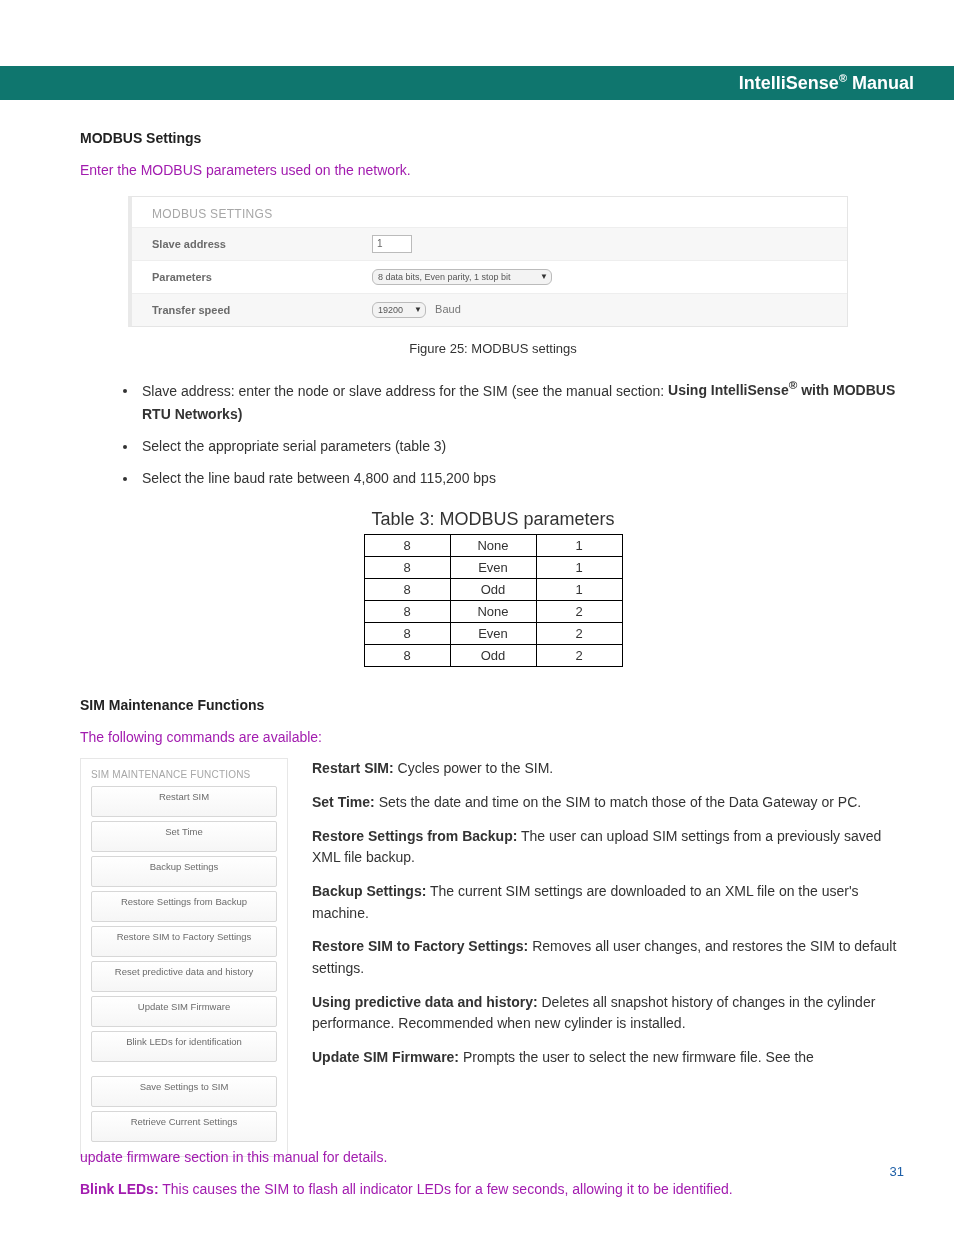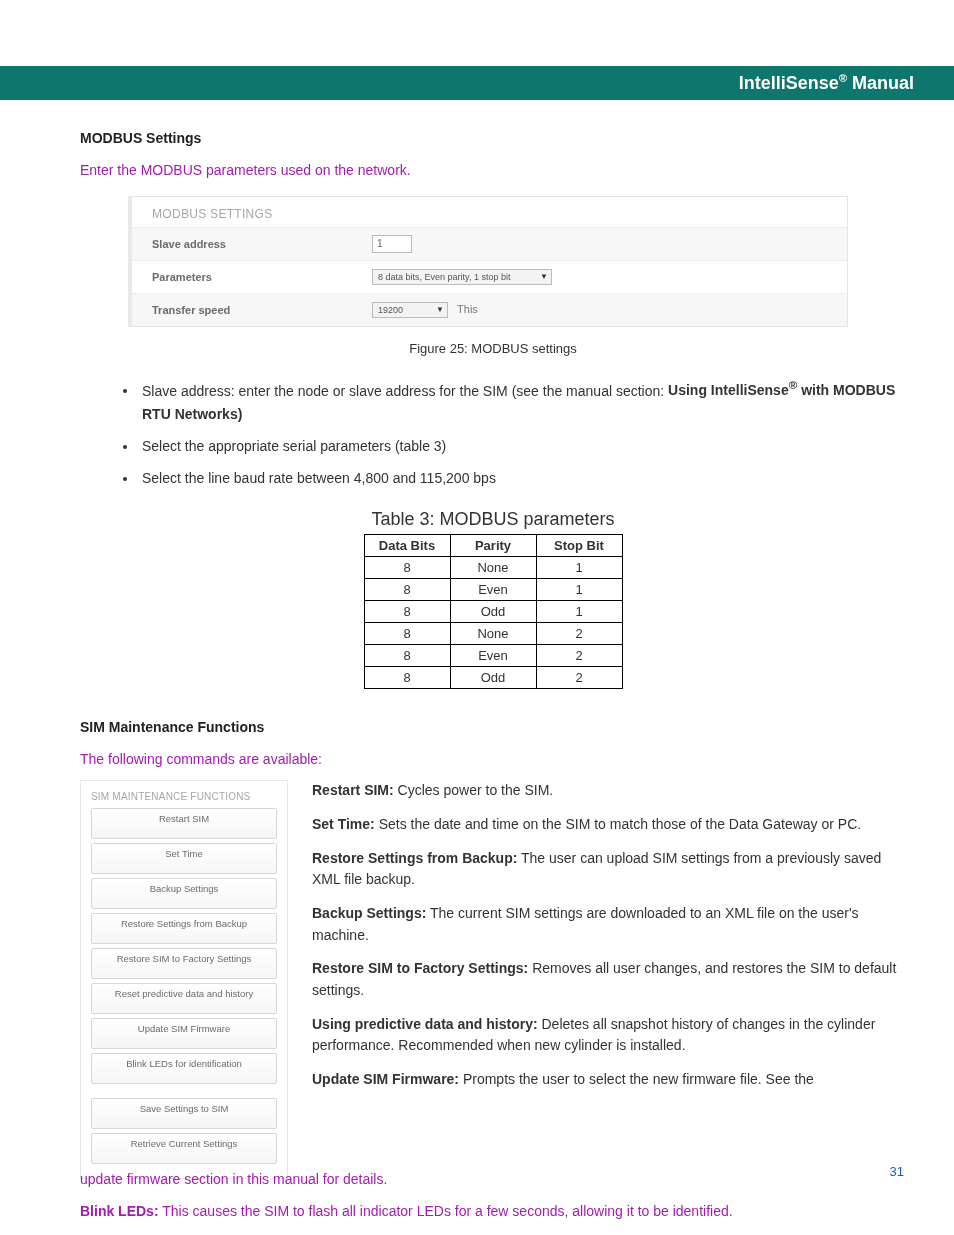--- a/index.html
+++ b/index.html
@@ -87,21 +87,21 @@
   .fake-select {
     display: inline-flex;
     align-items: center;
     justify-content: space-between;
     border: 1px solid #bbb;
     background: #f3f3f3;
     height: 16px;
     padding: 0 3px 0 5px;
     font-size: 9px;
     color: #555;
-    border-radius: 0;
+    border-radius: 6px;
   }
   .fake-select .tri {
     margin-left: 6px;
     font-size: 8px;
     color: #333;
   }
   .caption {
     text-align: center;
     font-size: 13px;
     color: #333;
@@ -203,47 +203,42 @@
       <div class="ctrl">
         <span class="fake-select" style="width:180px;">
           <span>8 data bits, Even parity, 1 stop bit</span>
           <span class="tri">▼</span>
         </span>
       </div>
     </div>
     <div class="row alt">
       <div class="lbl">Transfer speed</div>
       <div class="ctrl">
-        <span class="fake-select" style="width:76px;">
+        <span class="fake-select" style="width:54px;">
           <span>19200</span>
           <span class="tri">▼</span>
         </span>
-        <span style="font-size:11px;color:#777;margin-left:6px;">This</span>
+        <span style="font-size:11px;color:#777;margin-left:6px;">Baud</span>
       </div>
     </div>
   </div>
 
   <div class="caption">Figure 25: MODBUS settings</div>
 
   <ul class="bullets">
     <li>
       <span>Slave address: enter the node or slave address for the SIM (see the manual section: </span><b><span>Using IntelliSense</span><sup>®</sup><span> with MODBUS RTU Networks)</span></b>
     </li>
     <li>Select the appropriate serial parameters (table 3)</li>
     <li>Select the line baud rate between 4,800 and 115,200 bps</li>
   </ul>
 
   <div class="table-caption">Table 3: MODBUS parameters</div>
   <table class="params">
     <tbody>
-        <tr>
-      <th>Data Bits</th>
-      <th>Parity</th>
-      <th>Stop Bit</th>
-    </tr>
     <tr>
           <td>8</td>
           <td>None</td>
           <td>1</td>
         </tr>
     <tr>
           <td>8</td>
           <td>Even</td>
           <td>1</td>
         </tr>

